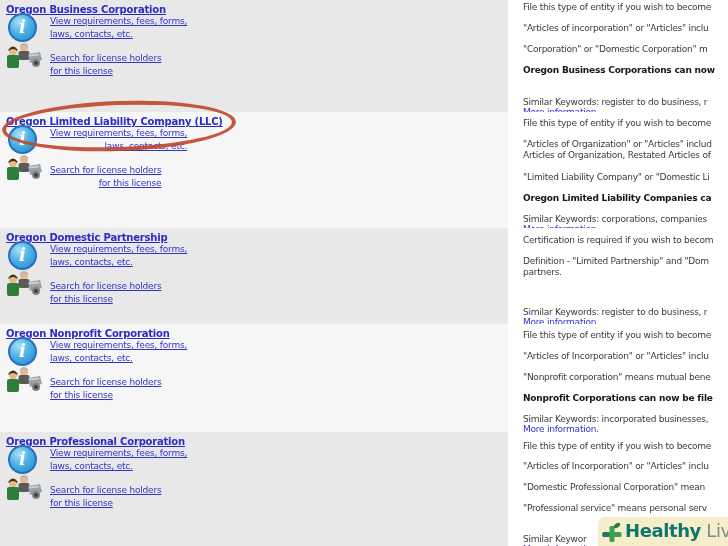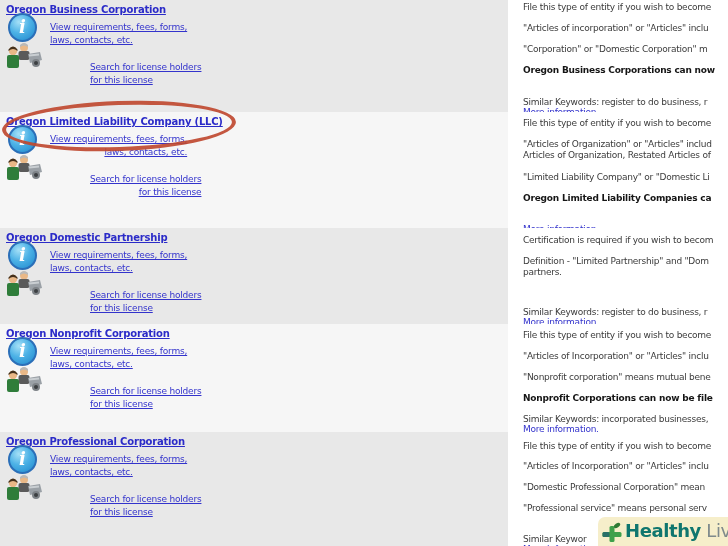--- a/index.html
+++ b/index.html
@@ -19,22 +19,22 @@
   a{cursor:pointer;}
   .heading{
     position:absolute;left:6px;top:4px;white-space:nowrap;
     font-size:10px;font-weight:bold;letter-spacing:-0.2px;
     color:#2b2bc8;text-decoration:underline;
   }
   .entity-link{
     position:absolute;left:50px;white-space:nowrap;line-height:13px;
     font-size:9px;letter-spacing:-0.2px;color:#3333cc;text-decoration:underline;display:block;
   }
-  .view-link{top:21px;}
-  .search-link{top:61px;margin-left:40px;}
+  .view-link{top:15px;}
+  .search-link{top:52px;}
 
   .info-icon{
     position:absolute;left:8px;top:13px;width:29px;height:29px;border-radius:50%;
     border:2px solid #2b6fb8;box-sizing:border-box;
     background:radial-gradient(circle at 35% 28%, #a5e0f7 0%, #4db2e6 45%, #1d87cc 100%);
     display:flex;align-items:center;justify-content:center;
   }
   .info-icon span{
     font-family:"DejaVu Serif","Liberation Serif",serif;
     font-style:italic;font-weight:bold;font-size:18px;color:#fff;line-height:18px;
@@ -124,20 +124,21 @@
         </svg>
       </div>
       <a class="entity-link search-link"><span>Search for license holders</span><br><span>for this license</span></a>
     </div>
     <div class="right-cell">
       <div class="rline" style="top:6px">File this type of entity if you wish to become</div>
       <div class="rline" style="top:27px">"Articles of Organization" or "Articles" includ</div>
       <div class="rline" style="top:38px">Articles of Organization, Restated Articles of</div>
       <div class="rline" style="top:60px">"Limited Liability Company" or "Domestic Li</div>
       <div class="rline b" style="top:81px">Oregon Limited Liability Companies ca</div>
+      <div class="rline" style="top:102px">Similar Keywords: corporations, companies</div>
       <a class="rline lnk" style="top:112px">More information.</a>
     </div>
   </div>
 
   <div class="band band-3 bg-gray">
     <div class="left-cell">
       <a class="heading">Oregon Domestic Partnership</a>
       <div class="info-icon">
           <span>i</span>
         </div>

